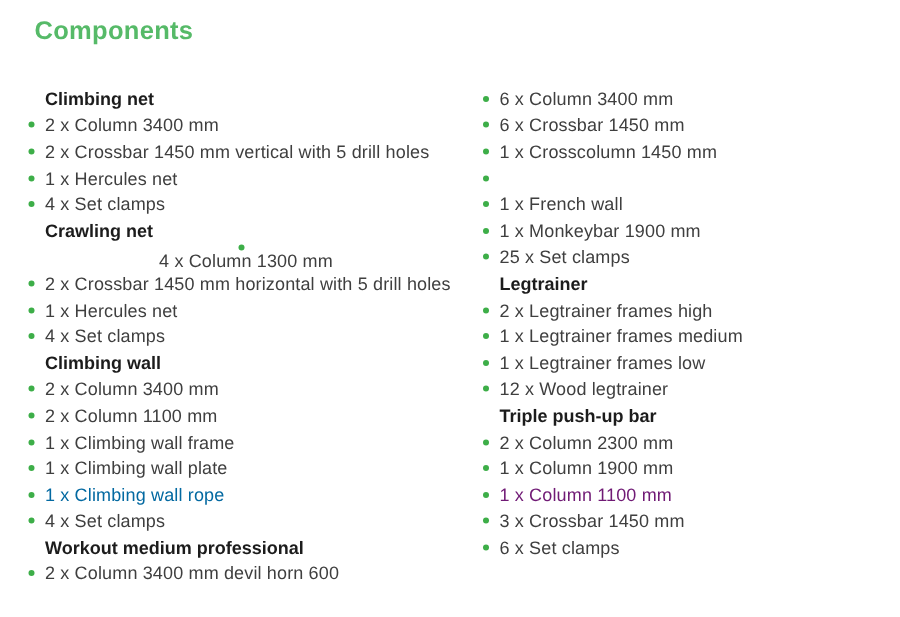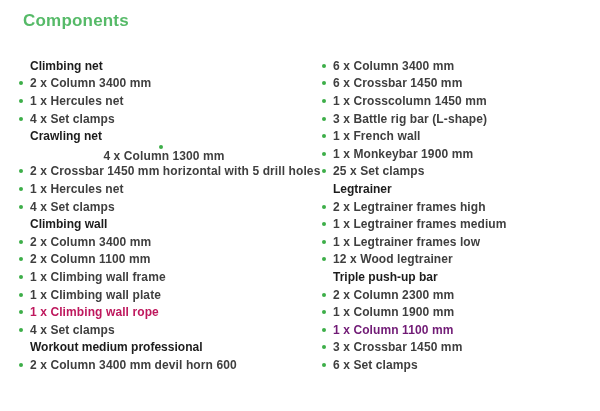--- a/index.html
+++ b/index.html
@@ -50,36 +50,39 @@
   }
   .bullet {
     flex: none;
     width: 4px;
     height: 4px;
     border-radius: 50%;
     margin-right: 7px;
   }
   .item-text {
     letter-spacing: 0.1px;
-    font-weight: bold;
   }
 </style>
 </head>
 <body>
 
 <div class="page">
   <h1 class="page-title" style="color: rgb(86, 186, 104);">Components</h1>
   <div class="col col-left">
       <div class="section-header" style="color: rgb(28, 28, 28);">Climbing net</div>
       <div class="item-row" style="color: rgb(63, 63, 63);">
         <span class="bullet" style="background: rgb(61, 174, 72);"></span>
         <span class="item-text">2 x Column 3400 mm</span>
       </div>
       <div class="item-row" style="color: rgb(63, 63, 63);">
         <span class="bullet" style="background: rgb(61, 174, 72);"></span>
+        <span class="item-text">2 x Crossbar 1450 mm vertical with 5 drill holes</span>
+      </div>
+      <div class="item-row" style="color: rgb(63, 63, 63);">
+        <span class="bullet" style="background: rgb(61, 174, 72);"></span>
         <span class="item-text">1 x Hercules net</span>
       </div>
       <div class="item-row" style="color: rgb(63, 63, 63);">
         <span class="bullet" style="background: rgb(61, 174, 72);"></span>
         <span class="item-text">4 x Set clamps</span>
       </div>
       <div class="section-header" style="color: rgb(28, 28, 28); text-align: center;">Crawling net</div>
       <div class="item-row" style="color: rgb(63, 63, 63); flex-direction: column;">
         <span class="bullet" style="background: rgb(61, 174, 72);"></span>
         <span class="item-text">4 x Column 1300 mm</span>
@@ -106,21 +109,21 @@
         <span class="item-text">2 x Column 1100 mm</span>
       </div>
       <div class="item-row" style="color: rgb(63, 63, 63);">
         <span class="bullet" style="background: rgb(61, 174, 72);"></span>
         <span class="item-text">1 x Climbing wall frame</span>
       </div>
       <div class="item-row" style="color: rgb(63, 63, 63);">
         <span class="bullet" style="background: rgb(61, 174, 72);"></span>
         <span class="item-text">1 x Climbing wall plate</span>
       </div>
-      <div class="item-row" style="color: #be185d;">
+      <div class="item-row" style="color: #0369a1;">
         <span class="bullet" style="background: rgb(61, 174, 72);"></span>
         <span class="item-text">1 x Climbing wall rope</span>
       </div>
       <div class="item-row" style="color: rgb(63, 63, 63);">
         <span class="bullet" style="background: rgb(61, 174, 72);"></span>
         <span class="item-text">4 x Set clamps</span>
       </div>
       <div class="section-header" style="color: rgb(28, 28, 28);">Workout medium professional</div>
       <div class="item-row" style="color: rgb(63, 63, 63);">
         <span class="bullet" style="background: rgb(61, 174, 72);"></span>
@@ -135,21 +138,20 @@
       <div class="item-row" style="color: rgb(63, 63, 63);">
         <span class="bullet" style="background: rgb(61, 174, 72);"></span>
         <span class="item-text">6 x Crossbar 1450 mm</span>
       </div>
       <div class="item-row" style="color: rgb(63, 63, 63);">
         <span class="bullet" style="background: rgb(61, 174, 72);"></span>
         <span class="item-text">1 x Crosscolumn 1450 mm</span>
       </div>
       <div class="item-row" style="color: rgb(63, 63, 63);">
         <span class="bullet" style="background: rgb(61, 174, 72);"></span>
-        <span class="item-text">3 x Battle rig bar (L-shape)</span>
       </div>
       <div class="item-row" style="color: rgb(63, 63, 63);">
         <span class="bullet" style="background: rgb(61, 174, 72);"></span>
         <span class="item-text">1 x French wall</span>
       </div>
       <div class="item-row" style="color: rgb(63, 63, 63);">
         <span class="bullet" style="background: rgb(61, 174, 72);"></span>
         <span class="item-text">1 x Monkeybar 1900 mm</span>
       </div>
       <div class="item-row" style="color: rgb(63, 63, 63);">

